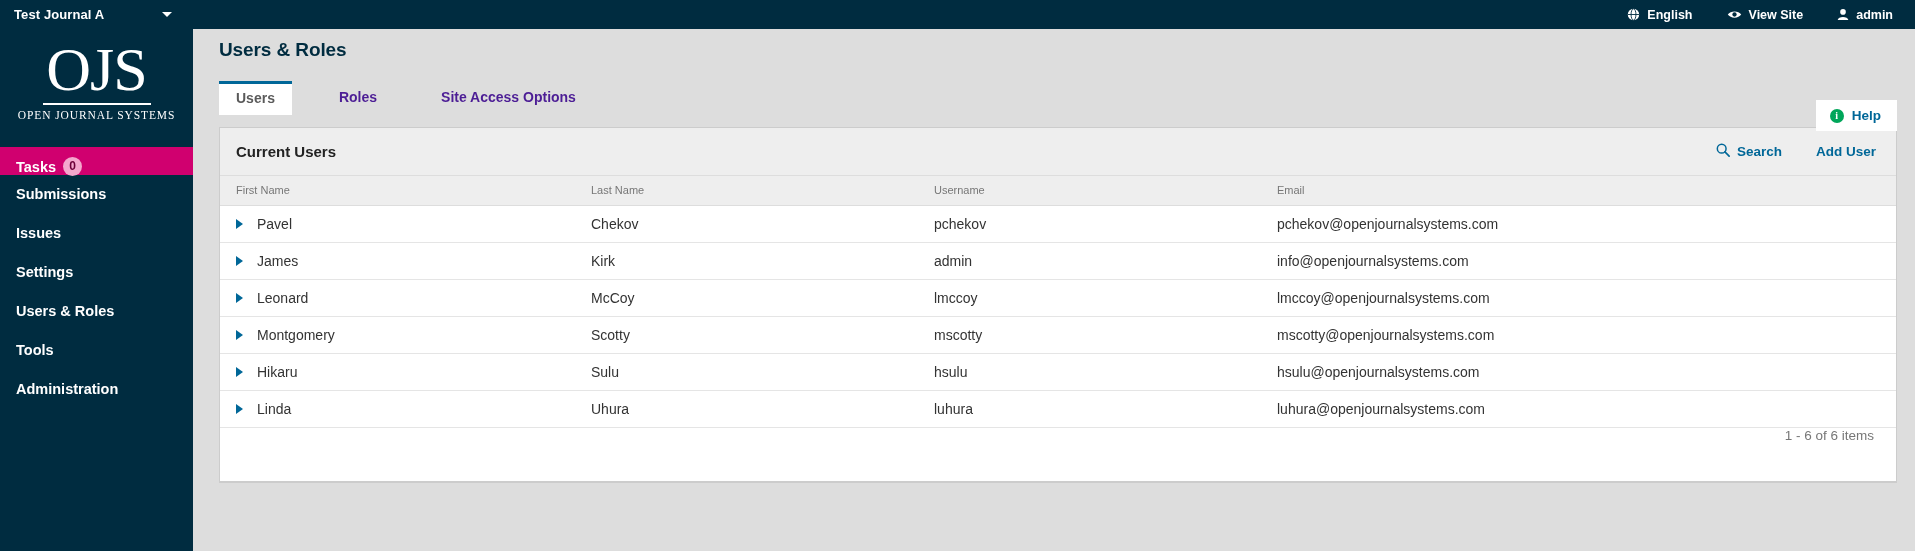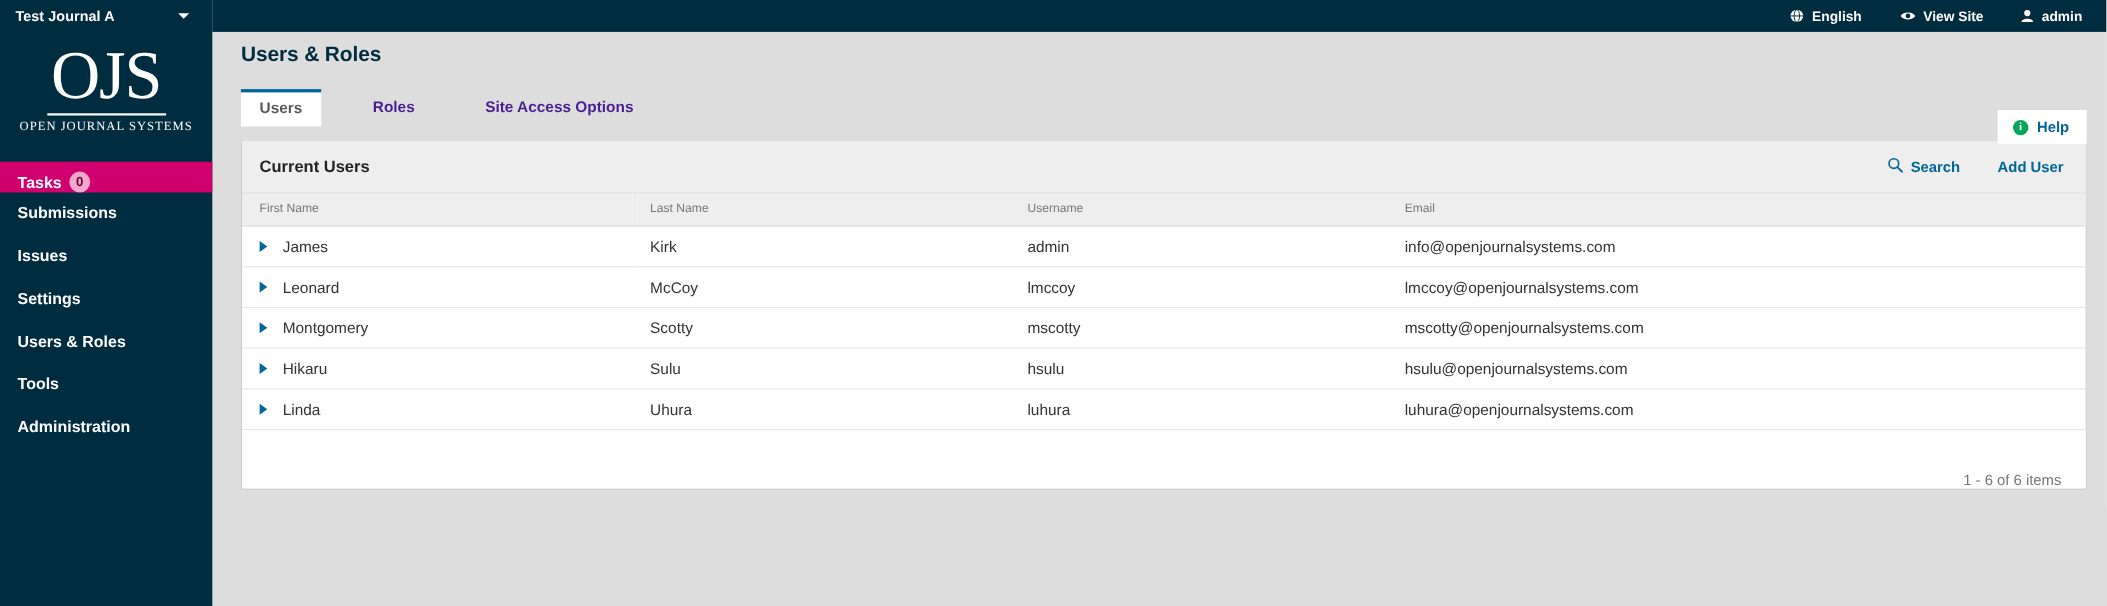--- a/index.html
+++ b/index.html
@@ -275,21 +275,21 @@
     border-bottom: 5px solid transparent;
     border-left: 7px solid #006798;
     margin-right: 14px;
     flex: 0 0 auto;
     cursor: pointer;
   }
 
   .panel-foot {
     height: 53px;
     display: flex;
-    align-items: flex-end;
+    align-items: flex-start;
     justify-content: flex-end;
     padding-right: 22px;
     font-size: 13.5px;
     color: #777;
     background: #fff;
   }
 </style>
 </head>
 <body>
 
@@ -404,20 +404,31 @@
             <th class="col-last">Last Name</th>
             <th class="col-user">Username</th>
             <th class="col-email">Email</th>
           </tr>
         </thead>
         <tbody>
           <tr>
             <td>
               <div class="cell-first">
                 <span class="row-arrow"></span>
+                <span>Pavel</span>
+              </div>
+            </td>
+            <td>Chekov</td>
+            <td>pchekov</td>
+            <td>pchekov@openjournalsystems.com</td>
+          </tr>
+          <tr>
+            <td>
+              <div class="cell-first">
+                <span class="row-arrow"></span>
                 <span>James</span>
               </div>
             </td>
             <td>Kirk</td>
             <td>admin</td>
             <td>info@openjournalsystems.com</td>
           </tr>
           <tr>
             <td>
               <div class="cell-first">

